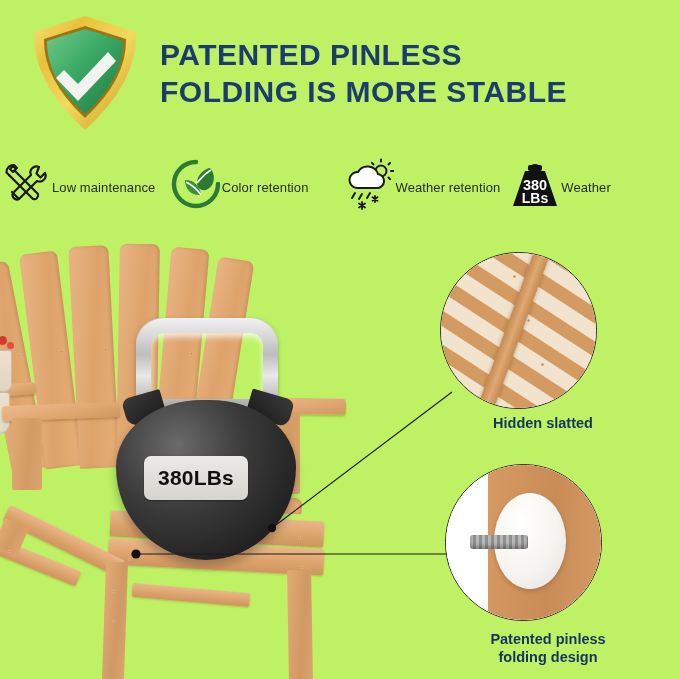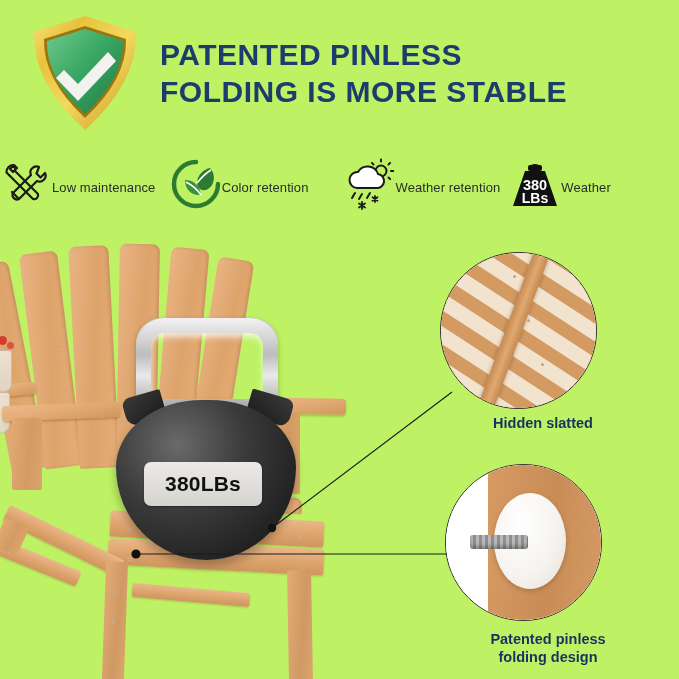--- a/index.html
+++ b/index.html
@@ -88,21 +88,21 @@
     background:linear-gradient(180deg,#f2f2f2 0%,#bdbdbd 38%,#e9e9e9 60%,#9c9c9c 100%) border-box;
     -webkit-mask:linear-gradient(#000 0 0) padding-box, linear-gradient(#000 0 0);
     -webkit-mask-composite:xor;mask-composite:exclude;
     box-sizing:border-box;}
   .kb-neckL{position:absolute;left:24px;top:80px;width:40px;height:28px;
     background:linear-gradient(150deg,#3a3a3a,#1a1a1a);
     border-radius:8px 2px 10px 10px;transform:rotate(-16deg);}
   .kb-neckR{position:absolute;left:148px;top:80px;width:44px;height:28px;
     background:linear-gradient(210deg,#3a3a3a,#1a1a1a);
     border-radius:2px 8px 10px 10px;transform:rotate(16deg);}
-  .kb-label{position:absolute;left:44px;top:148px;width:118px;height:44px;
+  .kb-label{position:absolute;left:44px;top:142px;width:104px;height:44px;
     background:linear-gradient(180deg,#eceae6,#d6d4cf);
     border-radius:7px;
     display:flex;align-items:center;justify-content:center;
     font-family:"Liberation Sans", sans-serif;
     font-weight:bold;font-size:21px;color:#111;letter-spacing:.2px;
     box-shadow:0 1px 2px rgba(0,0,0,.35);}
 
   
   .inset{position:absolute;border-radius:50%;overflow:hidden;border:1px solid #2b2b2b;background:#fff;}
   .callout-text{

